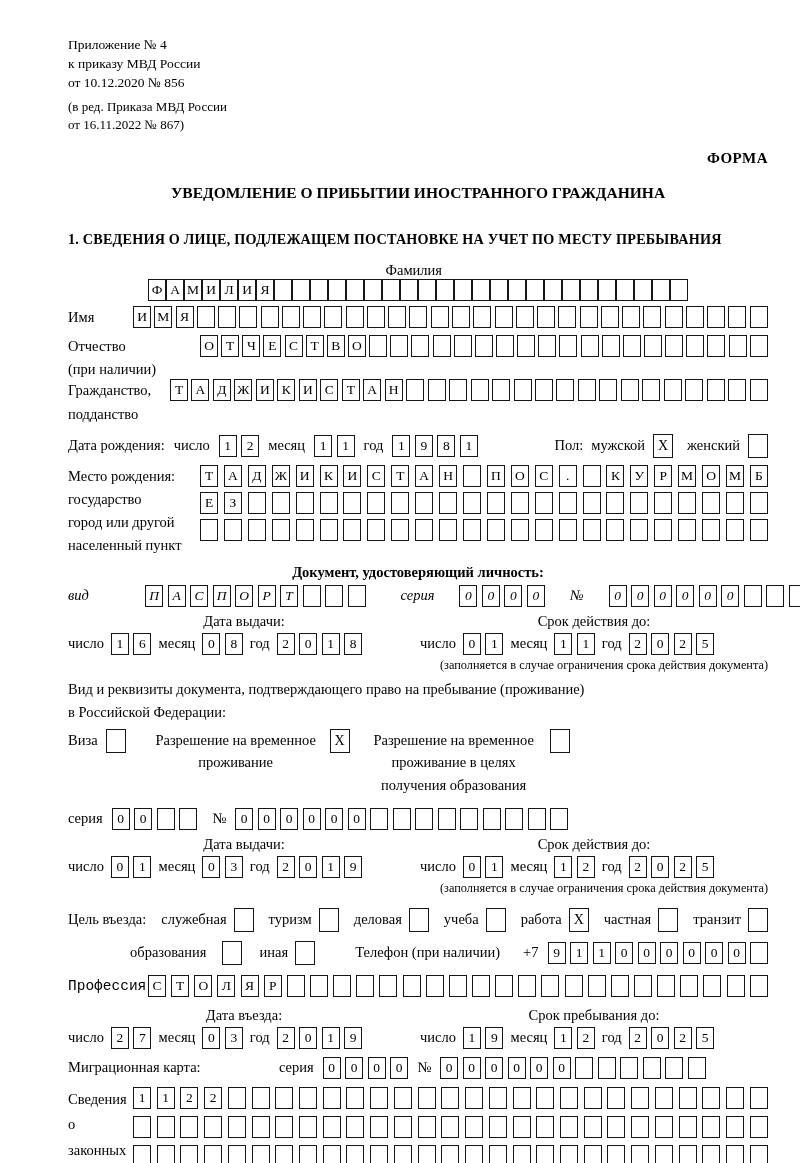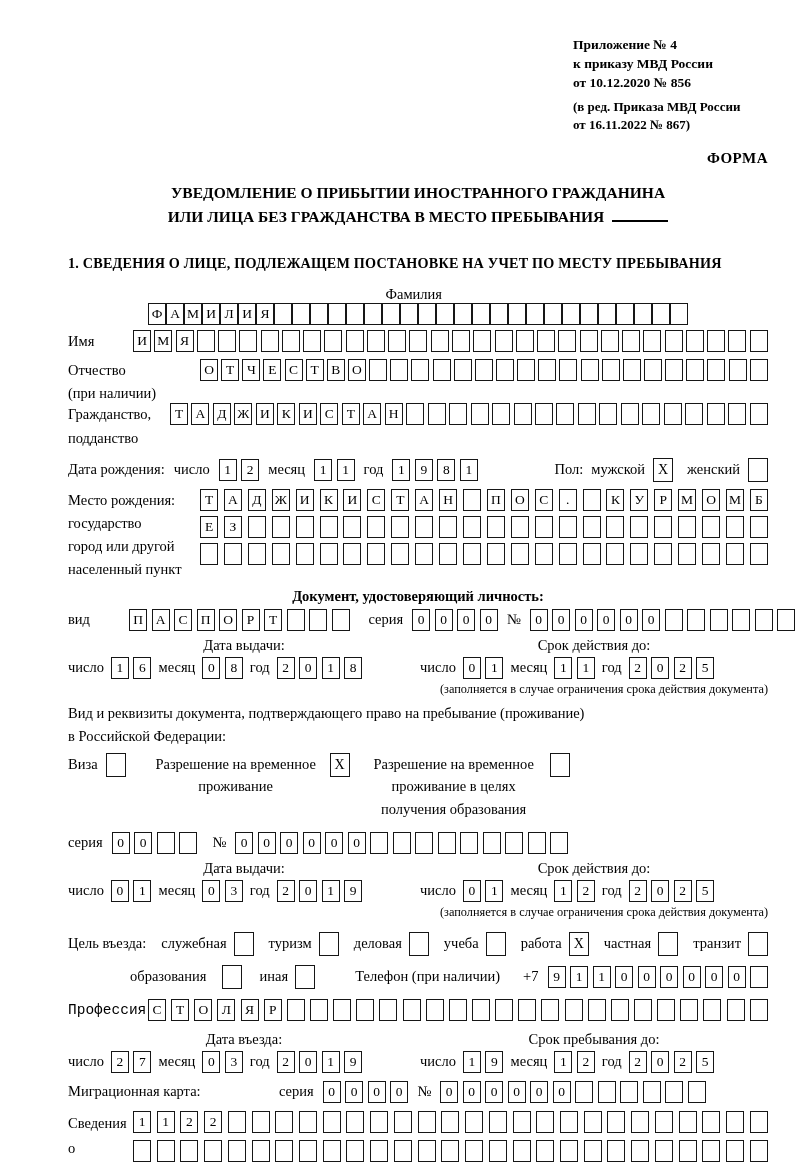--- a/index.html
+++ b/index.html
@@ -5,21 +5,21 @@
   * { margin:0; padding:0; box-sizing:content-box; }
   html,body { background:#fff; }
   body {
     width:800px; height:1163px; overflow:hidden;
     font-family:"Liberation Serif","DejaVu Serif",serif;
     color:#000; font-size:14.5px;
   }
   .page { padding:36px 32px 0 68px; width:700px; }
 
   
-  .appendix { margin-left:505px; font-size:13.5px; line-height:1.4;font-weight:bold; }
+  .appendix { font-size:13.5px; line-height:1.4; }
   .appendix .sub { margin-top:5px; font-size:13px; }
   .form-label { text-align:right; font-weight:bold; font-size:15px; margin-top:16px; letter-spacing:.5px; }
 
   
   .title { text-align:center; font-weight:bold; font-size:15.5px; line-height:1.55; margin-top:14px; }
   .u-blank { display:inline-block; width:56px; border-bottom:2px solid #000; height:14px; margin-left:8px; }
   .section-heading { font-weight:bold; font-size:14.2px; margin-top:26px; letter-spacing:.2px; }
 
   
   .row { display:flex; align-items:center; }
@@ -74,23 +74,20 @@
     <div>от 10.12.2020 № 856</div>
     <div class="sub">
       <div>(в ред. Приказа МВД России</div>
       <div>от 16.11.2022 № 867)</div>
     </div>
   </div>
   <div class="form-label">ФОРМА</div>
 
   <div class="title">
     <div>УВЕДОМЛЕНИЕ О ПРИБЫТИИ ИНОСТРАННОГО ГРАЖДАНИНА</div>
-    <div>
-      <span>ИЛИ ЛИЦА БЕЗ ГРАЖДАНСТВА В МЕСТО ПРЕБЫВАНИЯ</span><span class="u-blank"></span>
-    </div>
   </div>
 
   <div class="section-heading">1. СВЕДЕНИЯ О ЛИЦЕ, ПОДЛЕЖАЩЕМ ПОСТАНОВКЕ НА УЧЕТ ПО МЕСТУ ПРЕБЫВАНИЯ</div>
 
   <div class="row mt14">
     <div class="lbl w65">Фамилия</div>
     <div class="cells">
         <span class="cell">Ф</span>
         <span class="cell">А</span>
         <span class="cell">М</span>
@@ -347,21 +344,21 @@
           <span class="cell"></span>
           <span class="cell"></span>
           <span class="cell"></span>
           <span class="cell"></span>
         </div>
     </div>
   </div>
 
   <div class="center-bold">Документ, удостоверяющий личность:</div>
 
-  <div class="row mt4" style="gap:9px;">
+  <div class="row mt4" style="gap:25px;font-style:italic;">
     <span class="lbl" style="width:52px;">вид</span>
     <span class="cells tight">
         <span class="cell">П</span>
         <span class="cell">А</span>
         <span class="cell">С</span>
         <span class="cell">П</span>
         <span class="cell">О</span>
         <span class="cell">Р</span>
         <span class="cell">Т</span>
         <span class="cell"></span>

